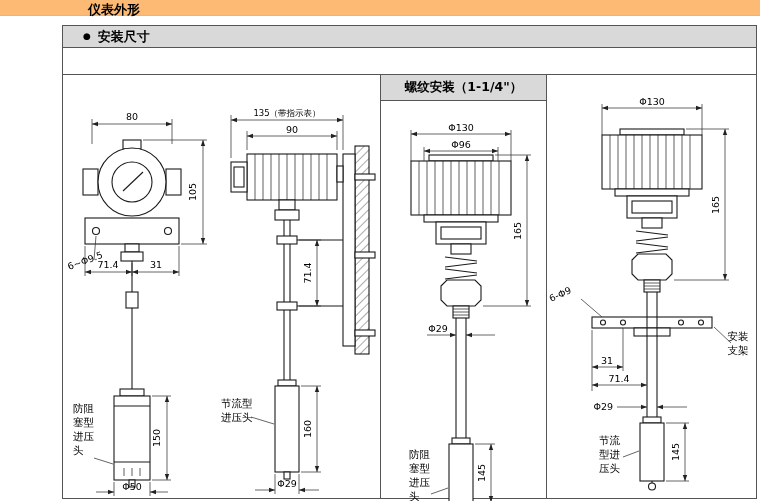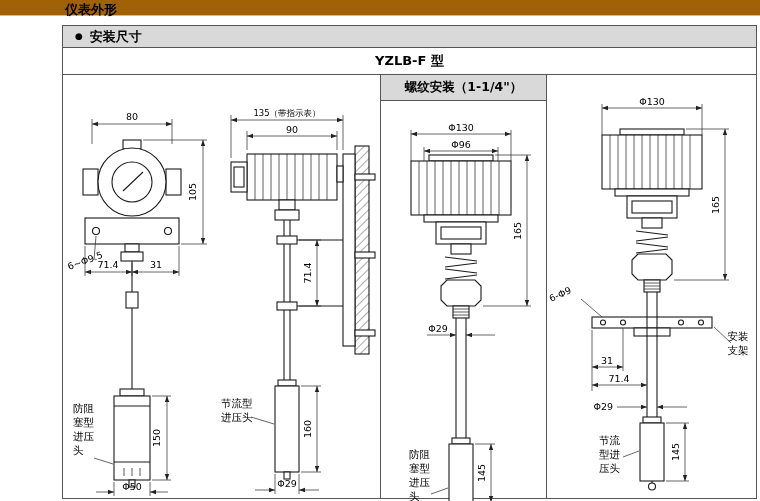--- a/index.html
+++ b/index.html
@@ -1,23 +1,23 @@
 <!DOCTYPE html>
 <html><head>
 <meta charset="utf-8">
 <style>
   *{margin:0;padding:0;box-sizing:border-box}
   html,body{width:760px;height:501px}
   body{background:#fff;font-family:"DejaVu Sans","Liberation Sans",sans-serif;position:relative;overflow:hidden;color:#000}
-  .titlebar{position:absolute;left:0;top:0;width:760px;height:16px;background:#a16207;border-bottom:1px solid #bdbdbd;
-            font-size:13px;font-weight:bold;line-height:20px;padding-left:65px}
+  .titlebar{position:absolute;left:0;top:0;width:760px;height:16px;background:#fdba74;border-bottom:1px solid #bdbdbd;
+            font-size:13px;font-weight:bold;line-height:20px;padding-left:88px}
   .box{position:absolute;left:62px;top:25px;width:695px;height:474px;border:1px solid #555;background:#fff;
        display:flex;flex-direction:column}
   .sectionbar{height:22px;background:#d9d9d9;border-bottom:1px solid #555;font-size:13px;font-weight:bold;
-              line-height:21px;padding-left:12px;flex:0 0 auto}
+              line-height:21px;padding-left:20px;flex:0 0 auto}
   .bullet{font-size:9px;vertical-align:2px;margin-right:7px}
   .hdr{display:flex;height:27px;border-bottom:1px solid #555;flex:0 0 auto}
   .cell{font-weight:bold;font-size:13px;display:flex;align-items:center;justify-content:center}
   .c-left{width:318px;border-right:1px solid #555}
   .c-right{flex:1}
   .bodyrow{flex:1;display:flex;min-height:0}
   .left-draw{width:318px;border-right:1px solid #555;display:flex;justify-content:center;align-items:flex-end;padding-top:26px}
   .right-area{flex:1;display:flex;min-height:0}
   .subcol{display:flex;flex-direction:column;min-height:0}
   .subcol.threadcol{width:166px;border-right:1px solid #555}
@@ -40,21 +40,20 @@
 
 <div class="titlebar">仪表外形</div>
 
 <div class="box">
 
   <div class="sectionbar">
     <span class="bullet">●</span><span>安装尺寸</span>
   </div>
 
   <div class="hdr">
-    <div class="cell c-right">YZLB-F 型</div>
   </div>
 
   <div class="bodyrow">
 
     <div class="left-draw">
 
       <svg width="150" height="392" viewBox="0 0 150 392">
         <g>
           <rect class="lf" x="56" y="34" width="18" height="9"></rect>
           <rect class="lf" x="16" y="63" width="15" height="26"></rect>

